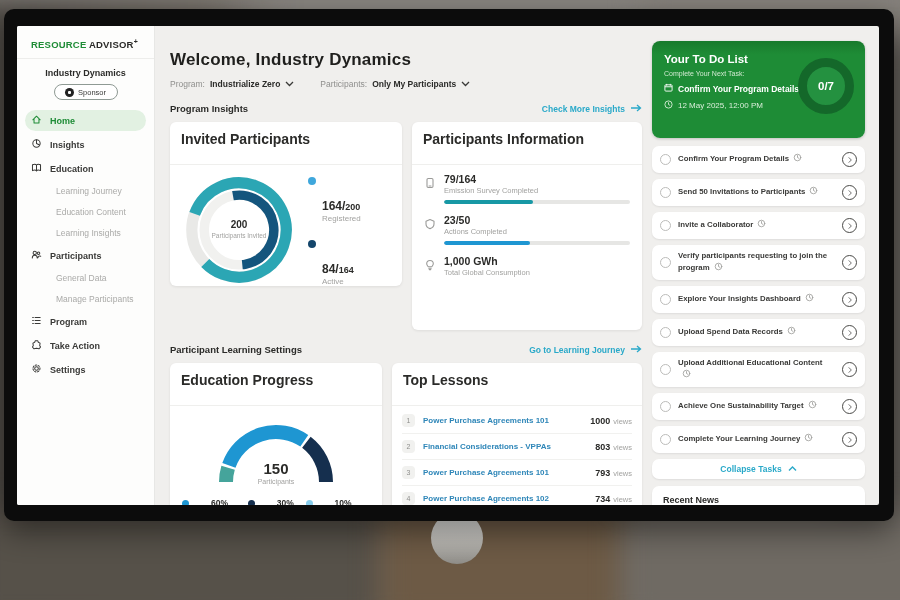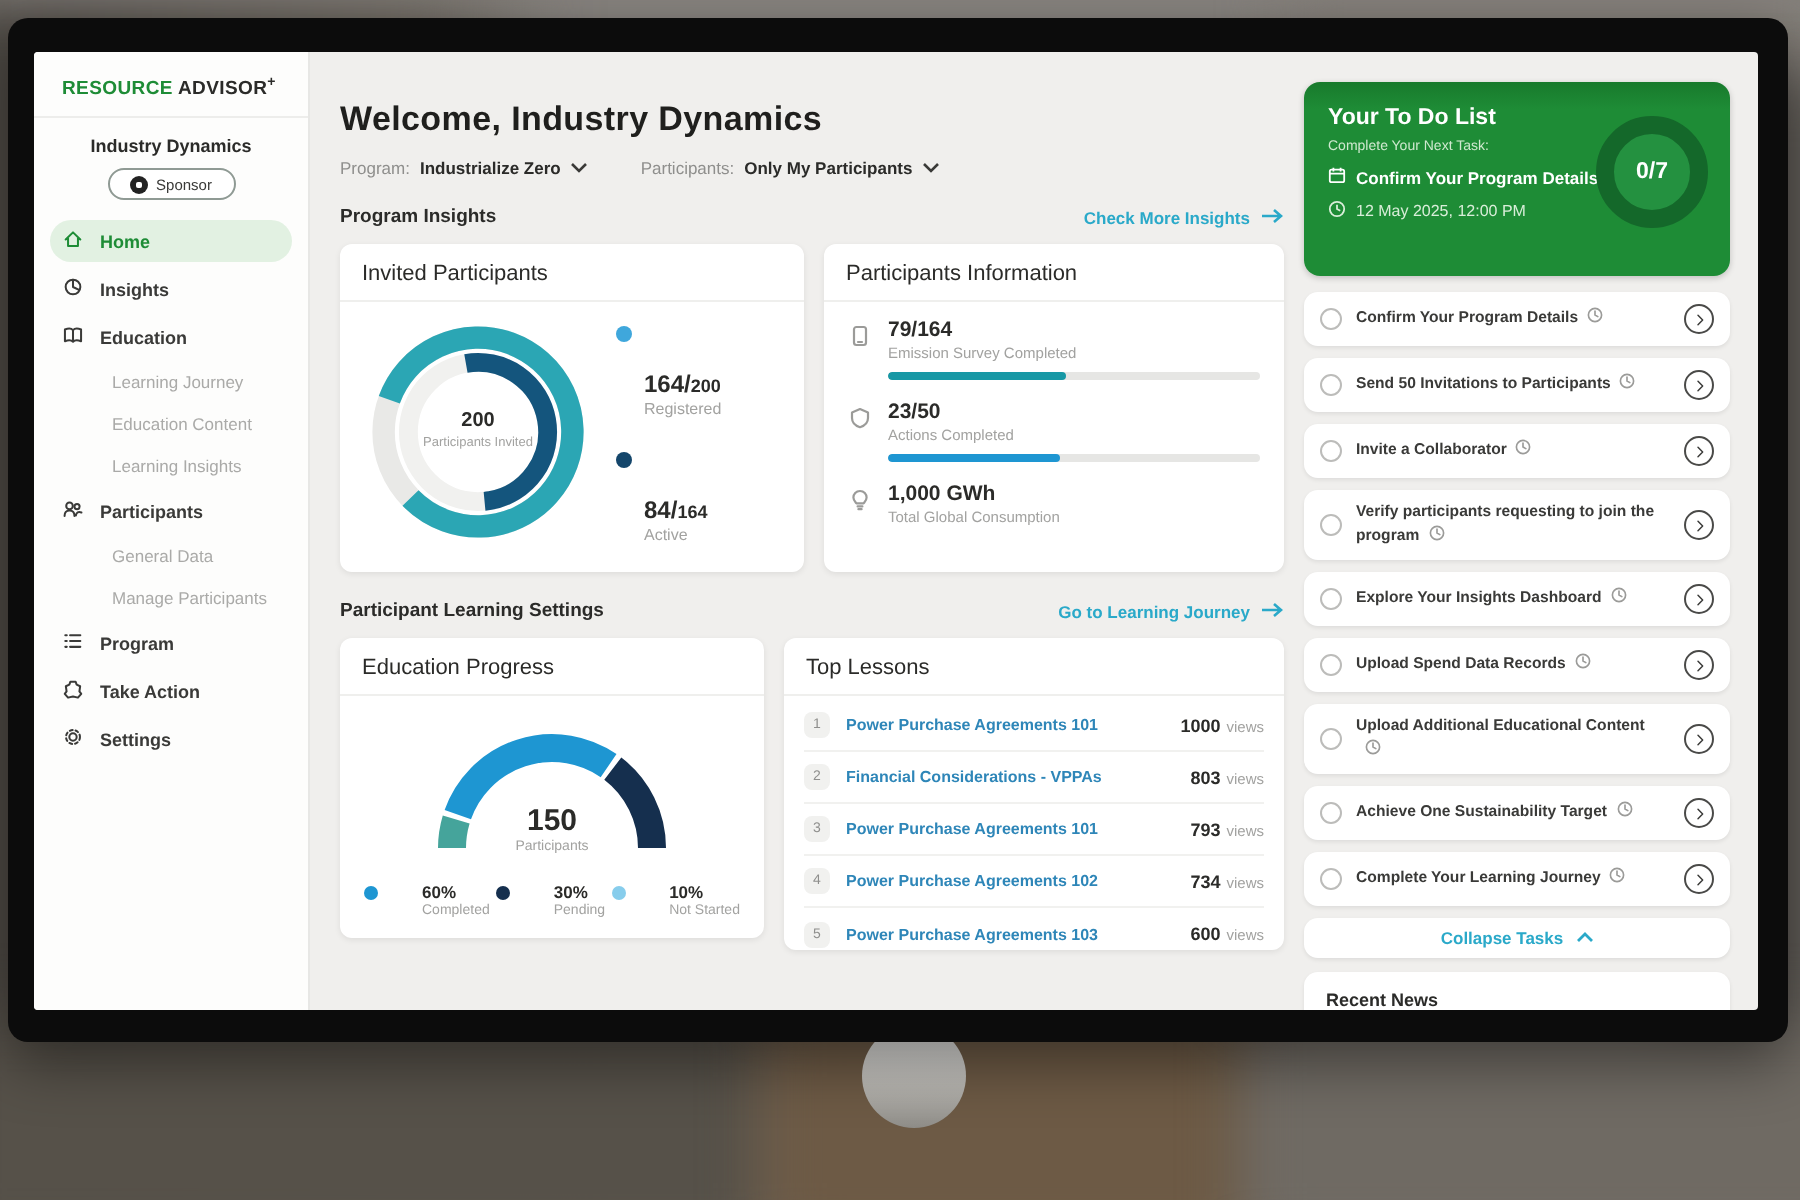--- a/index.html
+++ b/index.html
@@ -47,36 +47,36 @@
   .page-title { font-size:17px; font-weight:bold; color:#1f1f1d; letter-spacing:.2px; }
   .filters { display:flex; gap:26px; margin-top:9px; font-size:8.5px; align-items:center; }
   .filter { display:flex; gap:5px; align-items:center; }
   .filter .lab { color:#8f8f8d; }
   .filter .val { color:#2b2b29; font-weight:bold; }
   .sec-row { display:flex; justify-content:space-between; margin-top:14px; }
   .sec-title { font-size:9.5px; font-weight:bold; color:#2b2b29; }
   .tlink { font-size:8.5px; font-weight:bold; color:#2aa9c9; display:flex; gap:5px; align-items:center; cursor:pointer; }
   .cards { display:flex; gap:10px; margin-top:8px; }
   .card { background:#fff; border-radius:6px; box-shadow:0 1px 3px rgba(0,0,0,.08); }
-  .card-title { font-size:11px; font-weight:normal; color:#2b2b29; padding:9px 11px 7px; border-bottom:1px solid #efefed; }
+  .card-title { font-size:14px; font-weight:bold; color:#2b2b29; padding:9px 11px 17px; border-bottom:1px solid #efefed; }
 
   .card-invited { width:243px; height:164px; }
   .donut-body { display:flex; align-items:center; padding:6px 6px 0 10px; }
   .donut-wrap { position:relative; width:118px; height:118px; }
   .donut-center { position:absolute; inset:0; display:flex; flex-direction:column; align-items:center; justify-content:center; text-align:center; }
   .donut-center .v { font-size:10px; font-weight:bold; color:#2b2b29; }
   .donut-center .l { font-size:6.5px; color:#a2a2a0; width:58px; line-height:1.25; margin-top:2px; }
   .dlegend { margin-left:10px; display:flex; flex-direction:column; gap:14px; }
   .dlegend .row { display:flex; gap:6px; }
   .dlegend .swatch { width:8px; height:8px; border-radius:50%; margin-top:3px; }
   .dlegend .v { font-size:12px; font-weight:bold; color:#2b2b29;margin-top:25px; }
   .dlegend .v small { font-size:9px; }
   .dlegend .l { font-size:8px; color:#a2a2a0; margin-top:1px; }
 
-  .card-info { flex:1; height:164px; }
+  .card-info { flex:1; height:208px; }
   .info-rows { padding:8px 12px 0; }
   .info-row { display:flex; gap:8px; margin-bottom:10px; }
   .info-row .ic { color:#9b9b99; margin-top:2px; }
   .info-main { flex:1; }
   .info-v { font-size:10.5px; font-weight:bold; color:#2b2b29; }
   .info-l { font-size:7.5px; color:#a2a2a0; margin-top:1px; }
   .bar { margin-top:5px; height:4px; border-radius:2px; background:#e6e6e4; overflow:hidden; width:186px; }
   .bar i { display:block; height:100%; border-radius:2px; }
 
   .card-edu { width:212px; height:150px; }

